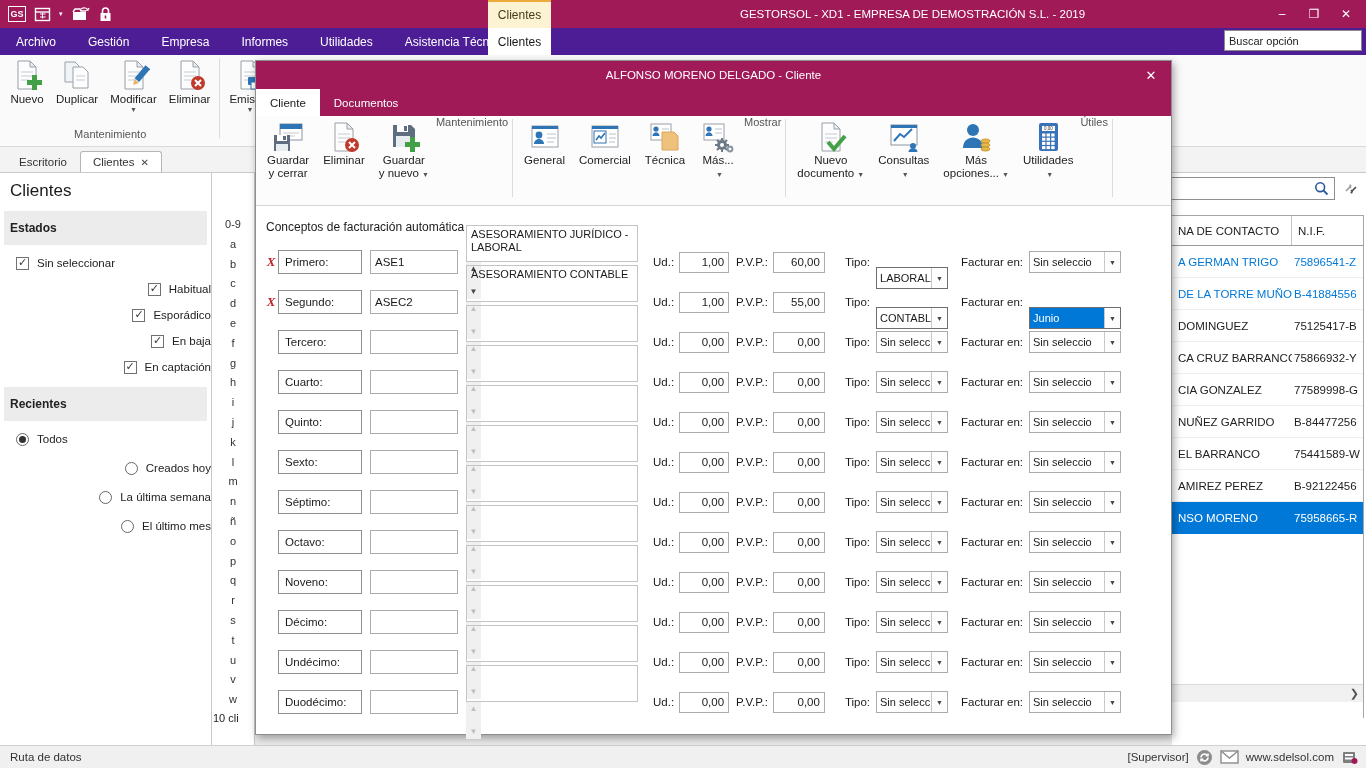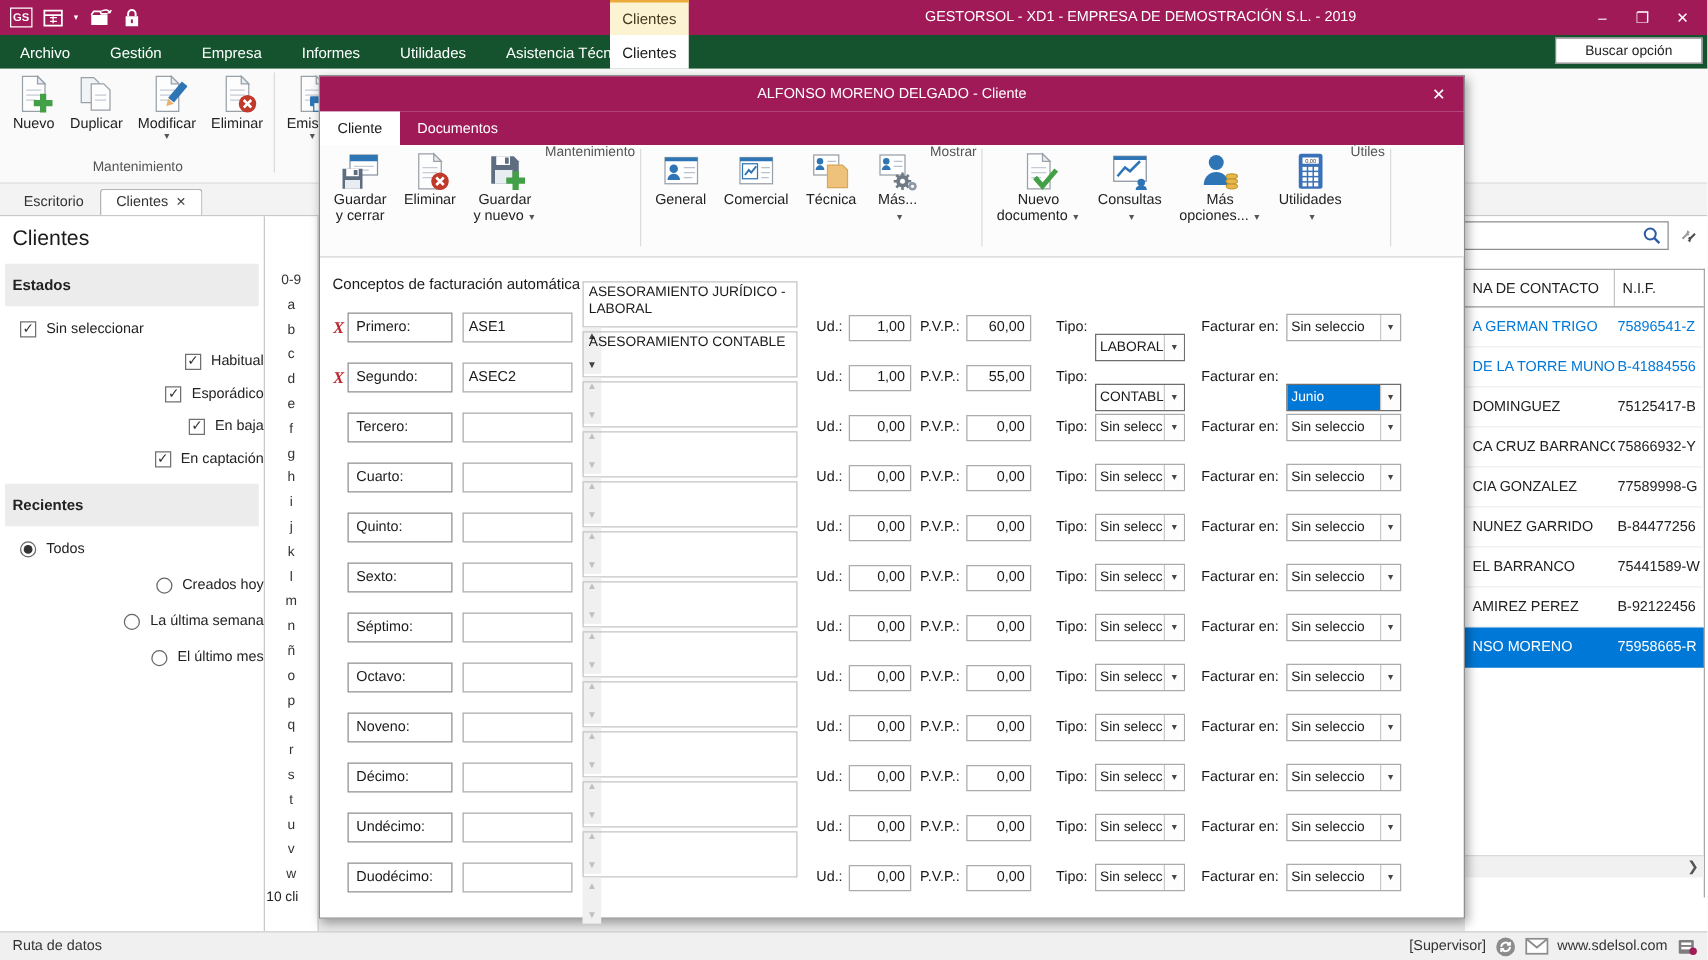--- a/index.html
+++ b/index.html
@@ -11,24 +11,24 @@
   .qa { display:flex; align-items:center; gap:8px; padding-left:8px; color:#fff; }
   .qa .gs-box { width:18px; height:16px; border:1px solid #fff; font-size:9px; font-weight:bold; color:#fff; display:flex; align-items:center; justify-content:center; }
   .qa svg { display:block; }
   .qa .caret { font-size:7px; color:#fff; }
   .win-title { position:absolute; left:740px; top:0; height:28px; display:flex; align-items:center; color:#fff; font-size:11.5px; }
   .win-controls { position:absolute; right:6px; top:0; height:28px; display:flex; align-items:center; gap:4px; }
   .win-btn { width:28px; height:22px; color:#fff; font-size:12px; display:flex; align-items:center; justify-content:center; }
   .pill-tab { position:absolute; left:488px; top:0; width:63px; height:28px; background:#FCF3D3; border-top:2px solid #EBAA3C; color:#453A1C; font-size:12px; display:flex; align-items:center; justify-content:center; }
 
   
-  .menubar { position:absolute; left:0; top:28px; width:1366px; height:27px; background:#14532d; display:flex; align-items:center; }
+  .menubar { position:absolute; left:0; top:28px; width:1366px; height:27px; background:#4c1d95; display:flex; align-items:center; }
   .menu-item { color:#fff; font-size:12px; padding:0 16px; height:27px; display:flex; align-items:center; }
   .menu-item.sel { background:#fff; color:#1a1a1a; position:absolute; left:488px; width:63px; justify-content:center; padding:0; }
-  .top-search { position:absolute; right:4px; top:30px; width:118px; height:21px; background:#fff; border:1px solid #8a8a8a; font-size:11px; padding:0 4px; color:#222;text-align:center; }
+  .top-search { position:absolute; right:4px; top:30px; width:138px; height:21px; background:#fff; border:1px solid #8a8a8a; font-size:11px; padding:0 4px; color:#222; }
   .top-search::placeholder { color:#222; opacity:1; }
 
   
   .ribbon { position:absolute; left:0; top:55px; width:1366px; height:92px; background:#FAFAFA; border-bottom:1px solid #D9D9D9; }
   .ribbon-inner { display:flex; align-items:flex-start; height:100%; padding-left:4px; }
   .rb-group { display:flex; flex-direction:column; height:100%; }
   .rb-buttons { display:flex; flex:1; align-items:flex-start; }
   .rb-label { text-align:center; font-size:11px; color:#555; height:18px; }
   .rb-sep { width:1px; background:#DCDCDC; height:80px; margin:3px 3px 0 3px; }
   .big-btn { display:flex; flex-direction:column; align-items:center; padding:4px 6px 0 6px; min-width:46px; }

